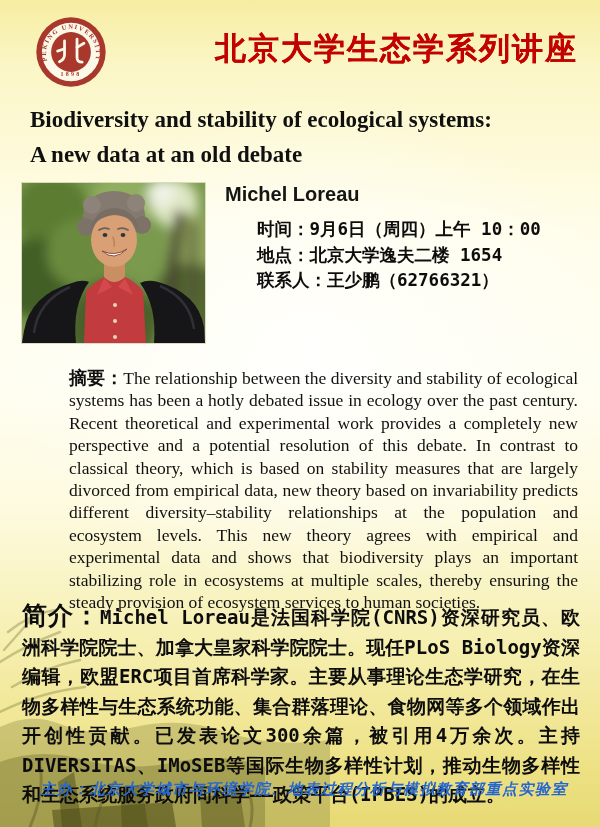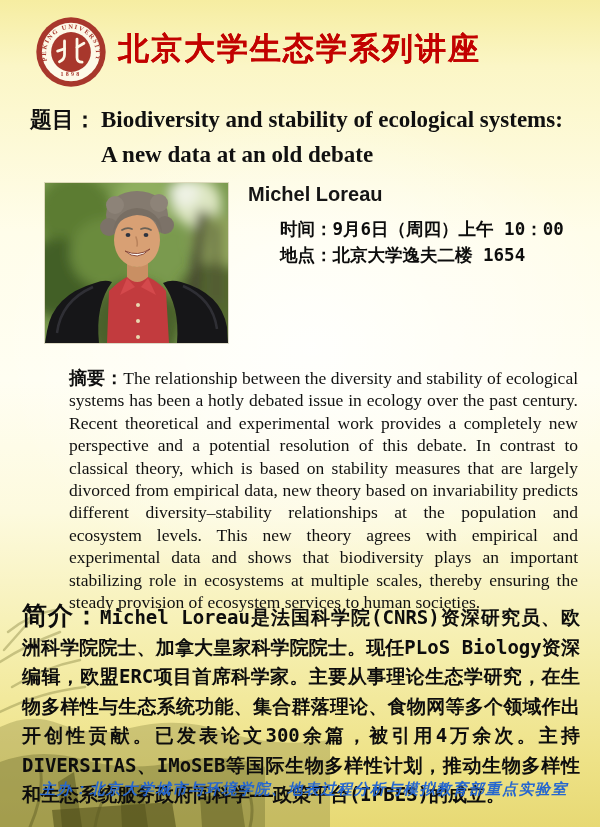--- a/index.html
+++ b/index.html
@@ -8,31 +8,31 @@
   .poster{
     position:relative;width:600px;height:827px;overflow:hidden;margin:0 auto;
     background:
       radial-gradient(ellipse 72% 42% at 52% 42%, rgba(255,255,255,.85) 0%, rgba(255,255,255,0) 72%),
       linear-gradient(180deg,#f6eda1 0%, #fbf6c6 8%, #fffdea 28%, #fffef2 46%, #fdfade 62%, #f5eeac 79%, #eee287 92%, #e7d974 100%);
   }
   .layer{position:absolute;}
   
   .logo{left:34px;top:15px;width:74px;height:74px;}
   .series-title{
-    left:118px;right:22px;top:28px;text-align:left;
+    left:118px;right:22px;top:28px;text-align:right;
     font-family:Liberation Sans, sans-serif;
     font-weight:700;font-size:31px;letter-spacing:2px;color:#c20200;
     text-shadow:0 0 .5px #c20200;
   }
   
   .topic{left:30px;right:16px;top:102px;display:flex;align-items:flex-start;z-index:2;}
   .topic-label{font-weight:700;font-size:22px;color:#101010;line-height:35px;white-space:nowrap;margin-right:5px;}
   .topic-title{font-family:"Liberation Serif","DejaVu Serif",serif;font-weight:700;font-size:23px;line-height:35px;color:#101010;}
   
-  .speaker{left:22px;right:16px;top:183px;height:165px;z-index:2;margin-left:23px;}
+  .speaker{left:22px;right:16px;top:183px;height:165px;z-index:2;}
   .photo{position:absolute;left:0;top:0;width:183px;height:160px;box-shadow:0 0 0 1px rgba(120,110,60,.25);}
   .speaker-right{position:absolute;left:203px;top:0;right:0;}
   .speaker-name{font-weight:700;font-size:20px;color:#151515;margin:0 0 3px 0;}
   .speaker-aff{font-family:"Liberation Serif","DejaVu Serif",serif;font-size:17.5px;line-height:22.5px;color:#151515;}
   .details{margin-top:11px;}
   .detail-row{font-family:"DejaVu Sans Mono","Liberation Mono",monospace;font-weight:700;font-size:17.5px;line-height:25.5px;color:#0d0d0d;white-space:nowrap;padding-left:32px;}
   
   .abstract{left:22px;right:22px;top:367px;z-index:2;
     font-family:"Liberation Serif","DejaVu Serif",serif;
     font-size:17.5px;line-height:22.4px;color:#111;text-align:justify;margin-left:47px;}
@@ -92,21 +92,20 @@
       <path d="M33,28 v15 q0,5 -5.5,7.5"></path>
       <path d="M25.5,39 l7.5,-2.5"></path>
       <path d="M46.5,26 v20 q0,5 5.5,5"></path>
       <path d="M46.5,35 l7.5,-4.5"></path>
     </g>
   </svg>
 
   <div class="layer series-title">北京大学生态学系列讲座</div>
 
   <div class="layer topic">
-    <span class="topic-label">题目：</span>
     <div class="topic-title">
       <div>Biodiversity and stability of ecological systems:</div>
       <div>A new data at an old debate</div>
     </div>
   </div>
 
   <div class="layer speaker">
     <svg class="photo" viewBox="0 0 183 160">
       <defs>
         <filter id="blur7" x="-30%" y="-30%" width="160%" height="160%">
@@ -153,20 +152,21 @@
         <path d="M12,150 Q16,118 48,104" stroke="#3a3a42" stroke-width="2.5" fill="none" opacity="0.7"></path>
         <path d="M172,146 Q168,116 138,103" stroke="#3a3a42" stroke-width="2.5" fill="none" opacity="0.7"></path>
       </g>
     </svg>
 
     <div class="speaker-right">
       <div class="speaker-name">Michel Loreau</div>
       <div class="details">
         <div class="detail-row"><span>时间：</span><span>9月6日（周四）上午 10：00</span></div>
         <div class="detail-row"><span>地点：</span><span>北京大学逸夫二楼 1654</span></div>
+        <div class="detail-row"><span>联系人：</span><span>王少鹏（62766321）</span></div>
       </div>
     </div>
   </div>
 
   <div class="layer abstract">
     <span class="para-label">摘要：</span><span>The relationship between the diversity and stability of ecological systems has been a hotly debated issue in ecology over the past century. Recent theoretical and experimental work provides a completely new perspective and a potential resolution of this debate. In contrast to classical theory, which is based on stability measures that are largely divorced from empirical data, new theory based on invariability predicts different diversity–stability relationships at the population and ecosystem levels. This new theory agrees with empirical and experimental data and shows that biodiversity plays an important stabilizing role in ecosystems at multiple scales, thereby ensuring the steady provision of ecosystem services to human societies.</span>
   </div>
 
   <div class="layer bio">
     <span class="para-label">简介：</span><span>Michel Loreau是法国科学院(CNRS)资深研究员、欧洲科学院院士、加拿大皇家科学院院士。现任PLoS Biology资深编辑，欧盟ERC项目首席科学家。主要从事理论生态学研究，在生物多样性与生态系统功能、集合群落理论、食物网等多个领域作出开创性贡献。已发表论文300余篇，被引用4万余次。主持DIVERSITAS、IMoSEB等国际生物多样性计划，推动生物多样性和生态系统服务政府间科学——政策平台(IPBES)的成立。</span>

